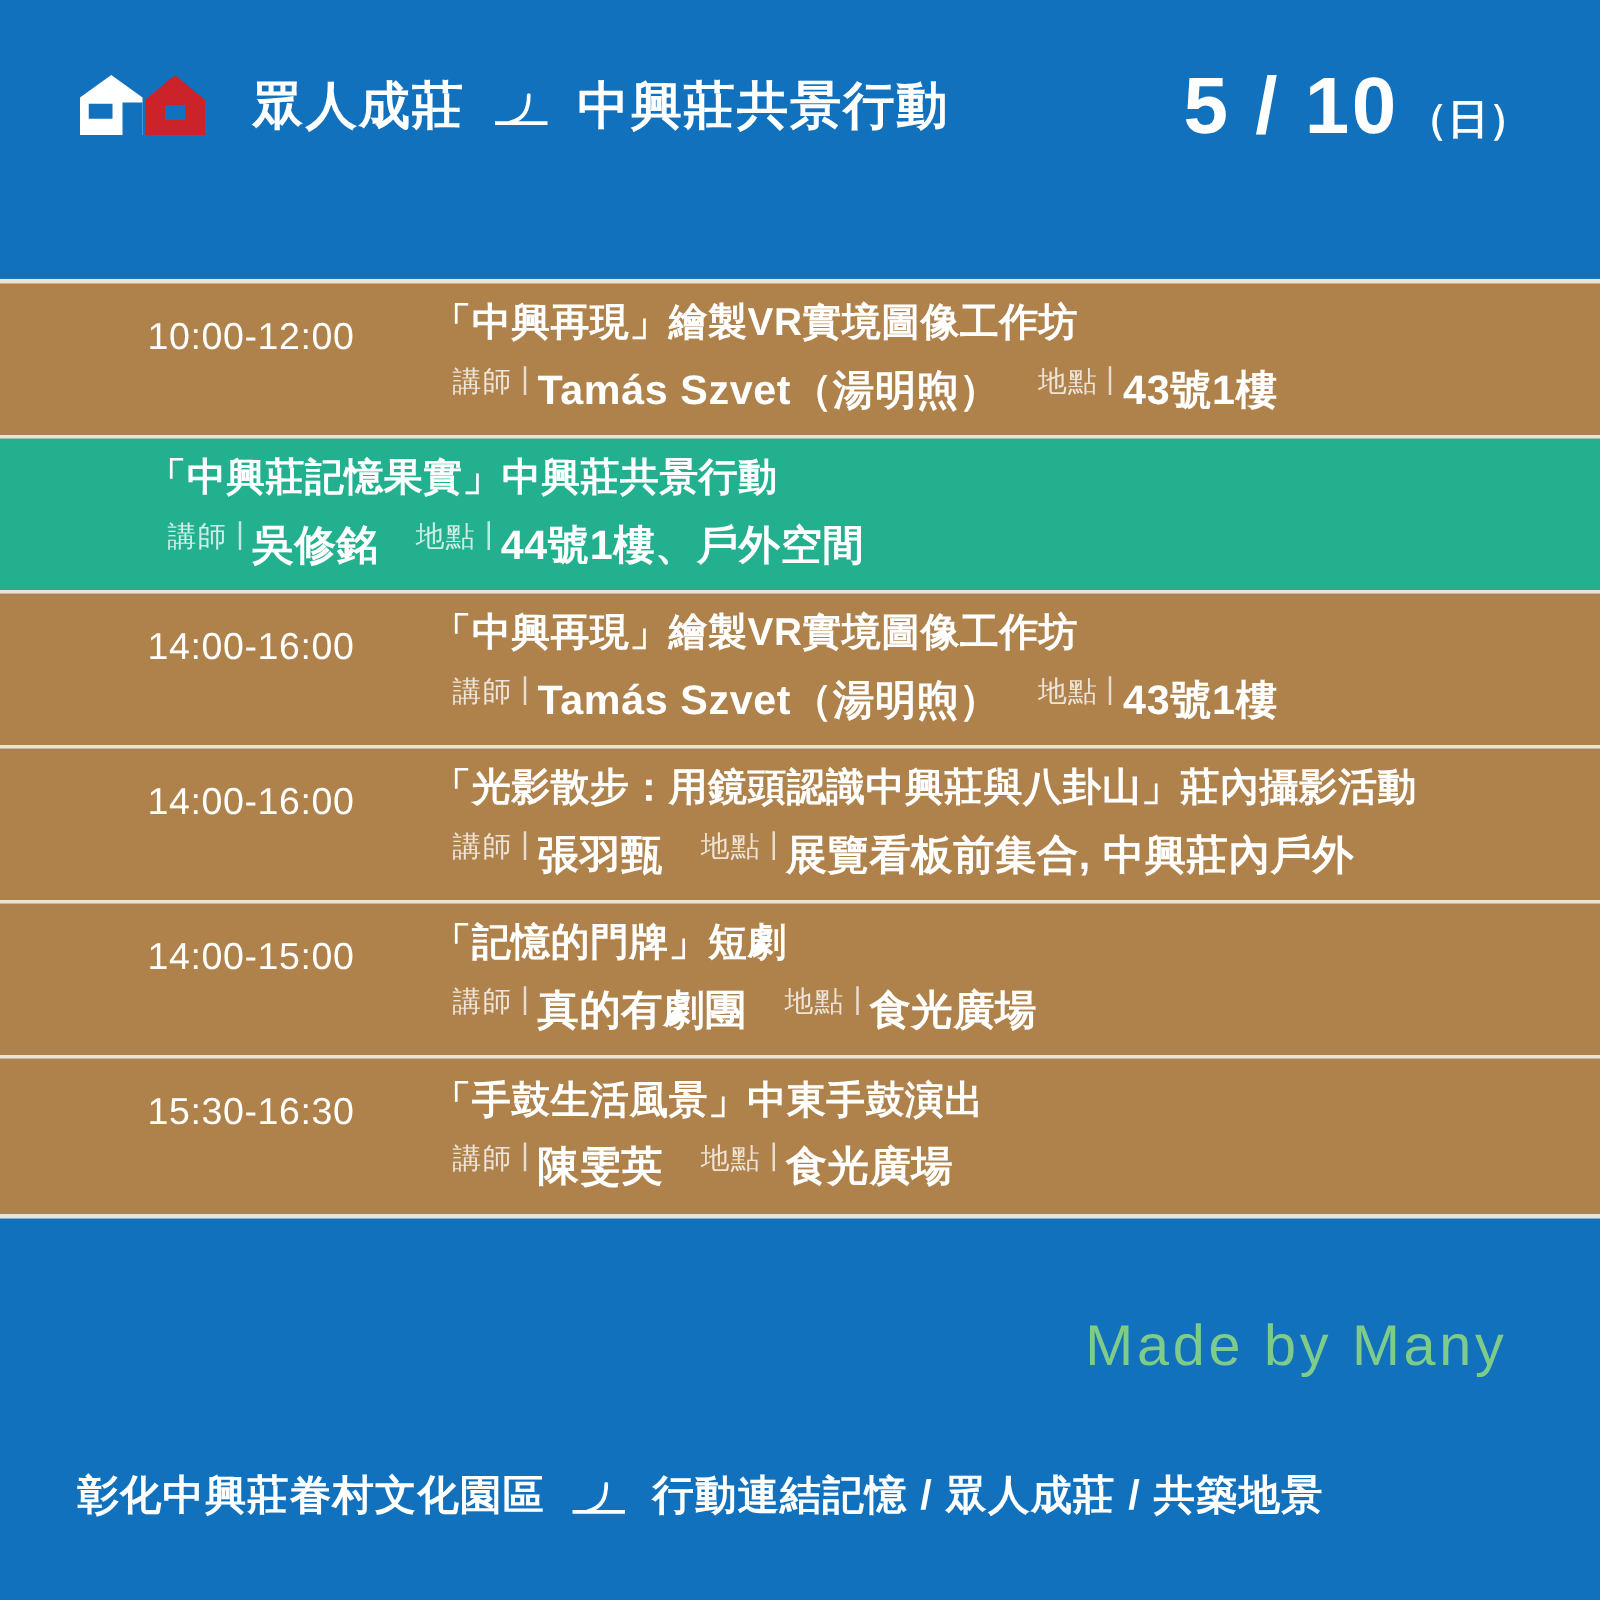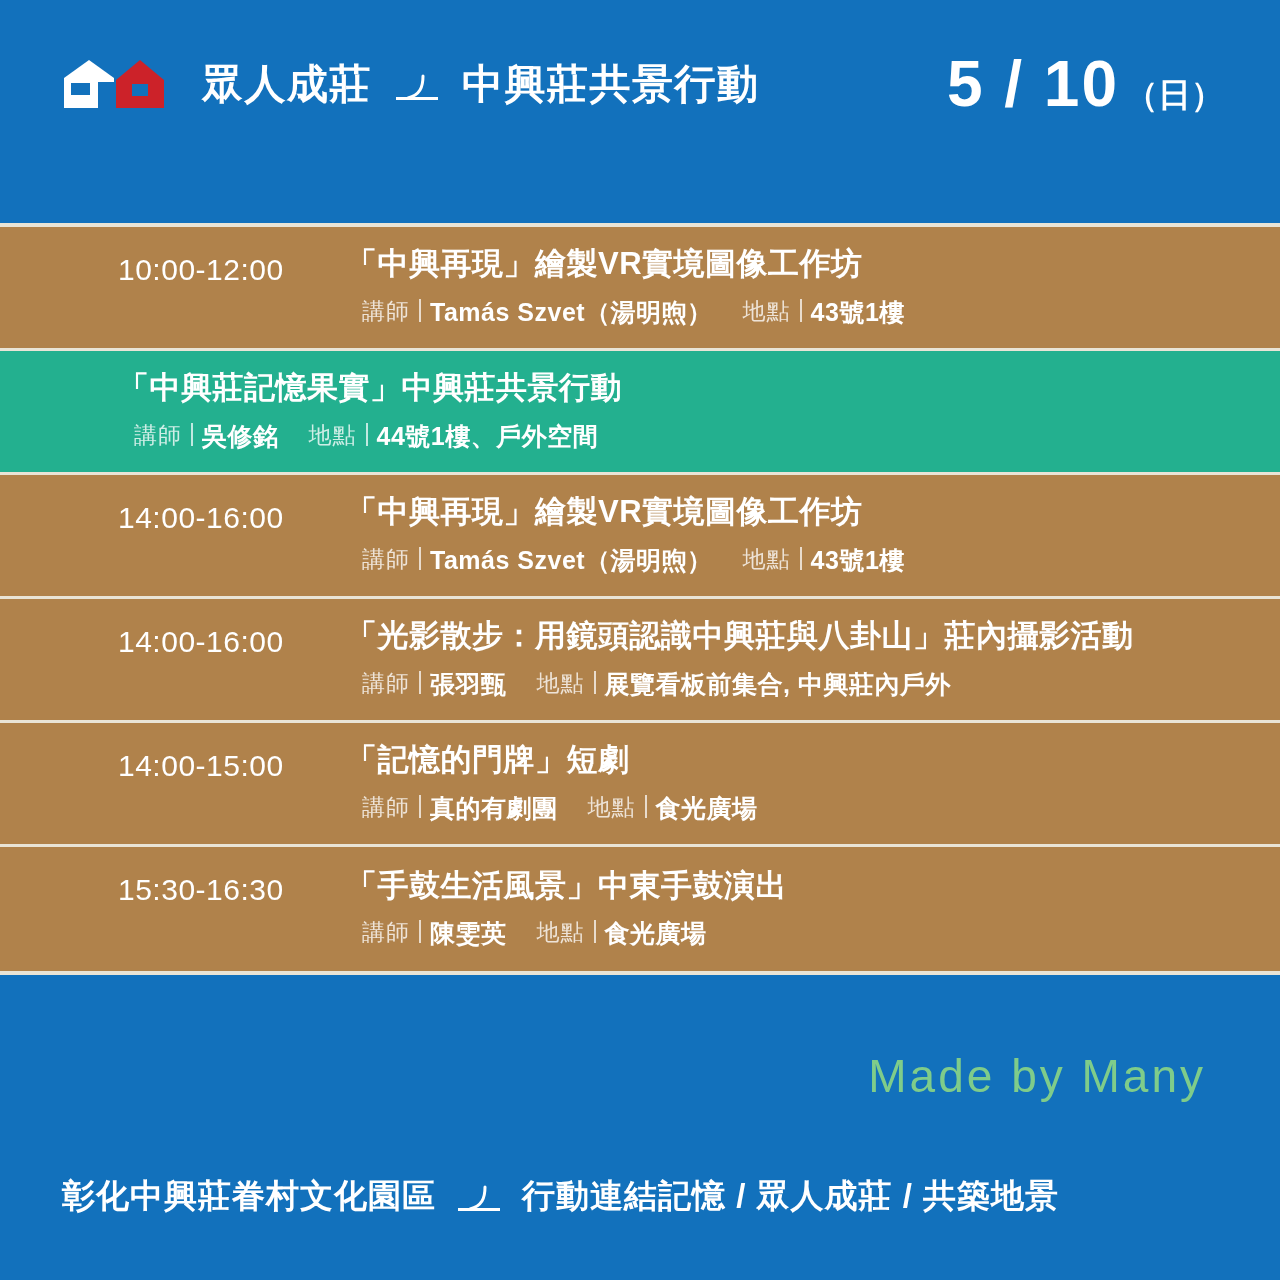--- a/index.html
+++ b/index.html
@@ -151,21 +151,21 @@
     letter-spacing:1px;
   }
   .meta-bar {
     display:inline-block;
     width:2px; height:23px;
     background:rgba(255,255,255,0.72);
     margin:0 9px;
     position:relative; top:3px;
   }
   .meta-value {
-    font-size:25px;
+    font-size:33px;
     font-weight:bold;
     color:#ffffff;
     letter-spacing:0.5px;
   }
 
   
   .footer {
     flex:1 1 auto;
     position:relative;
     background:#1271BC;

